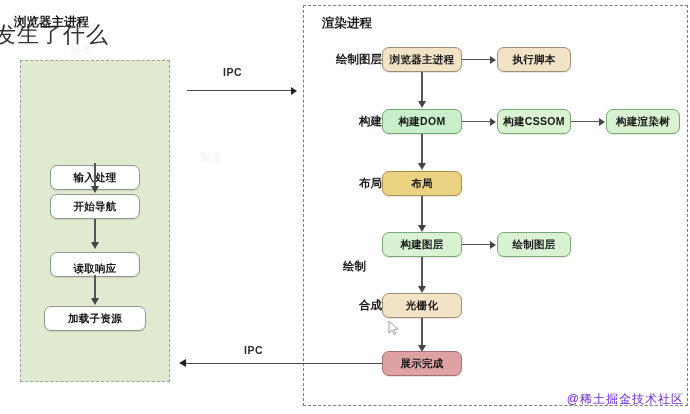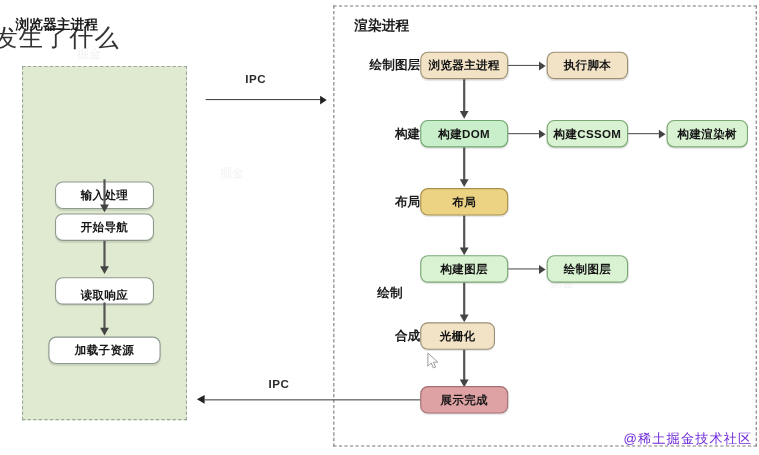--- a/index.html
+++ b/index.html
@@ -172,21 +172,21 @@
   </div>
   <div class="ln h" style="left:462px;top:244px;width:29px;"></div>
   <div class="arrowhead right" style="left:490px;top:240.5px;"></div>
   <div class="node lgreen" style="left:497px;top:232px;width:74px;height:25px;">
     <span>绘制图层</span>
   </div>
 
   <div class="ln v" style="left:421.3px;top:257px;height:30px;"></div>
   <div class="arrowhead down" style="left:417.5px;top:286px;"></div>
 
-  <div class="node beige" style="left:382px;top:293px;width:68px;height:25px;">
+  <div class="node beige" style="left:382px;top:293px;width:80px;height:25px;">
     <span>光栅化</span>
   </div>
   <div class="ln v" style="left:421.3px;top:318px;height:28px;"></div>
   <div class="arrowhead down" style="left:417.5px;top:345px;"></div>
 
   <div class="node pink" style="left:382px;top:351px;width:80px;height:25px;">
     <span>展示完成</span>
   </div>
 
   <div class="ipc-line" style="left:187px;top:90px;width:106px;"></div>

